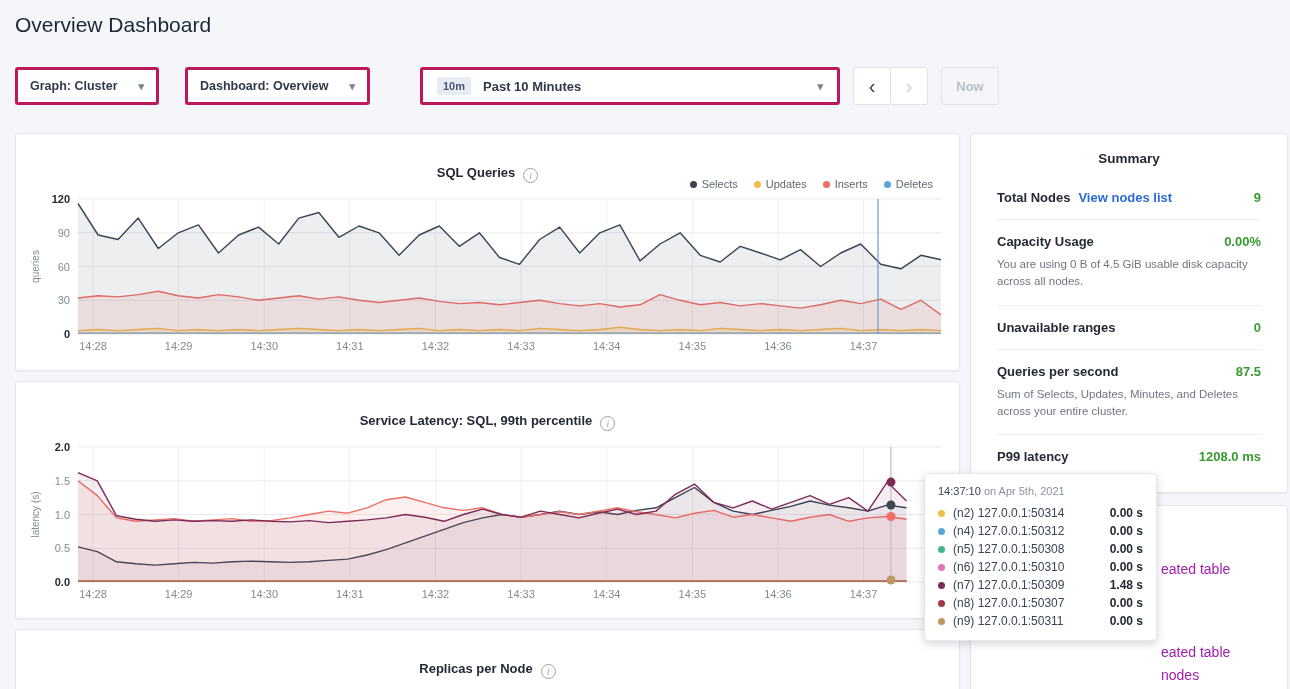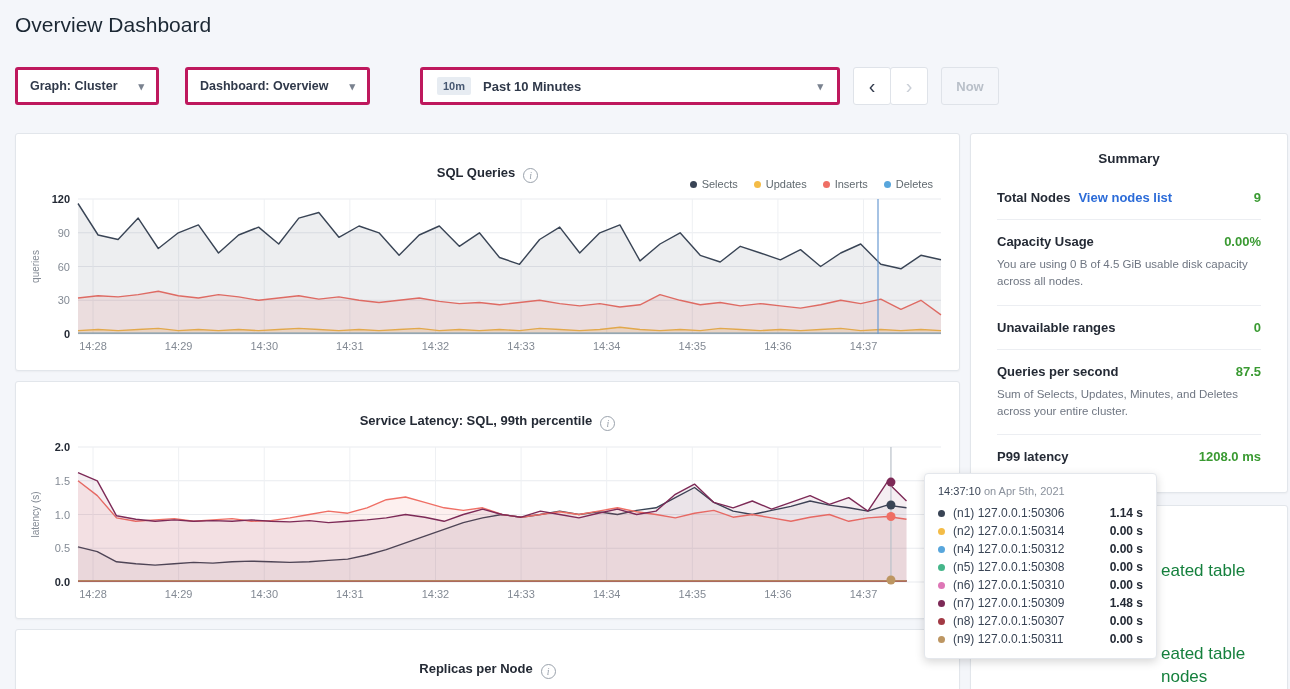--- a/index.html
+++ b/index.html
@@ -38,21 +38,21 @@
   .srow { padding:14px 0; border-bottom:1px solid #eceef2; }
   .srow:last-child { border-bottom:none; }
   .srow-top { display:flex; align-items:baseline; }
   .slabel { font-size:13px; font-weight:700; color:#242a35; }
   .slink { font-size:13px; font-weight:700; color:#2b6bd8; margin-left:8px; text-decoration:none; cursor:pointer; }
   .sval { margin-left:auto; font-size:13px; font-weight:700; color:#3a9a32; }
   .sdesc { font-size:11.5px; color:#6f7682; line-height:1.5; margin-top:7px; }
 
   
   #events-panel { left:970px; top:505px; width:318px; height:220px; }
-  .event-frag { position:absolute; font-size:17px; color:#15803d; white-space:nowrap; }
+  .event-frag { position:absolute; font-size:14px; color:#a21caf; white-space:nowrap; }
 
   
   #tooltip { position:absolute; left:924px; top:473px; width:233px; background:#fff; border:1px solid #e4e7ec; border-radius:4px; box-shadow:0 3px 10px rgba(0,0,0,0.16); padding:11px 13px 10px; z-index:50; }
   .tt-head { font-size:11px; margin-bottom:7px; color:#8a919c; }
   .tt-time { color:#394455; }
   .tt-row { display:flex; align-items:center; height:18px; font-size:12px; }
   .tt-dot { width:7px; height:7px; border-radius:50%; margin-right:8px; flex:0 0 auto; }
   .tt-label { color:#394455; flex:1; }
   .tt-value { font-weight:700; color:#242a35; margin-left:10px; }
 </style>
@@ -258,25 +258,20 @@
     <span class="event-frag" style="top:138px;left:190px;">eated table</span>
     <span class="event-frag" style="top:161px;left:190px;">nodes</span>
   </div>
 
   <div id="tooltip">
     <div class="tt-head">
       <span class="tt-time">14:37:10</span>
       <span class="tt-date">on Apr 5th, 2021</span>
     </div>
     <div id="tt-rows">
-  <div class="tt-row">
-    <span class="tt-dot" style="background: rgb(57, 68, 85);"></span>
-    <span class="tt-label">(n1) 127.0.0.1:50306</span>
-    <span class="tt-value">1.14 s</span>
-  </div>
 
   <div class="tt-row">
     <span class="tt-dot" style="background: rgb(244, 188, 71);"></span>
     <span class="tt-label">(n2) 127.0.0.1:50314</span>
     <span class="tt-value">0.00 s</span>
   </div>
 
 
   <div class="tt-row">
     <span class="tt-dot" style="background: rgb(88, 166, 220);"></span>

